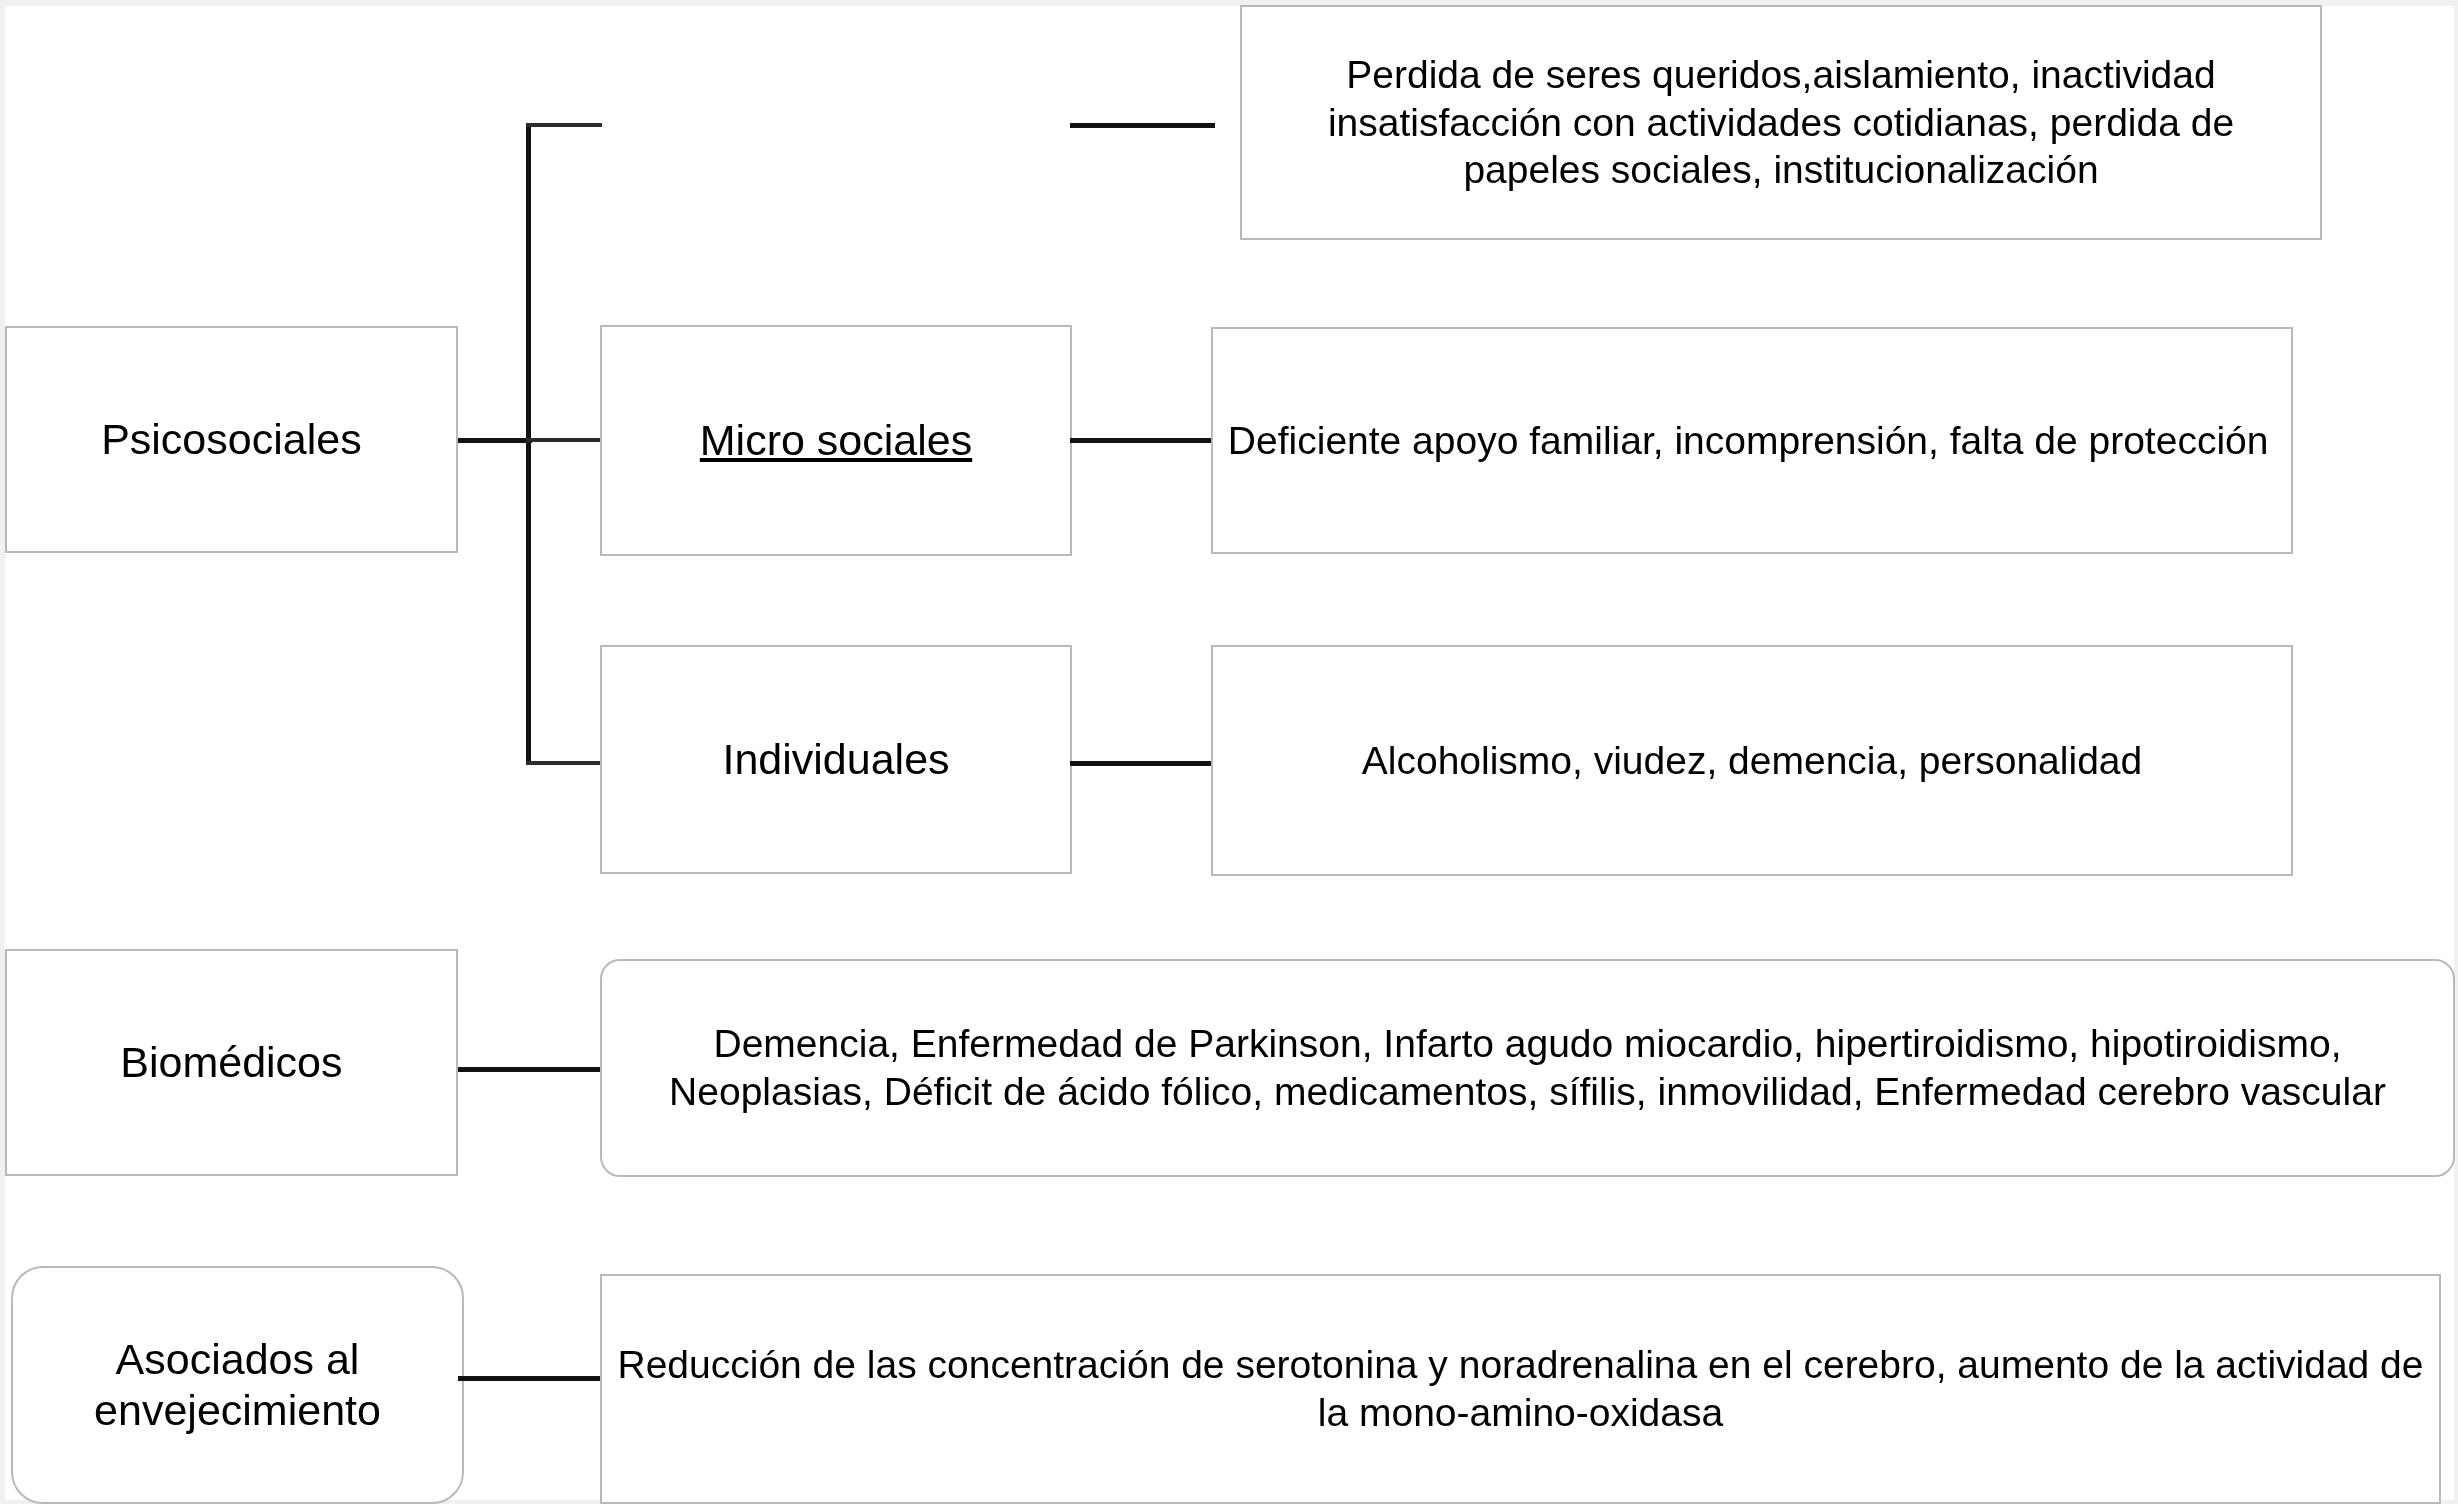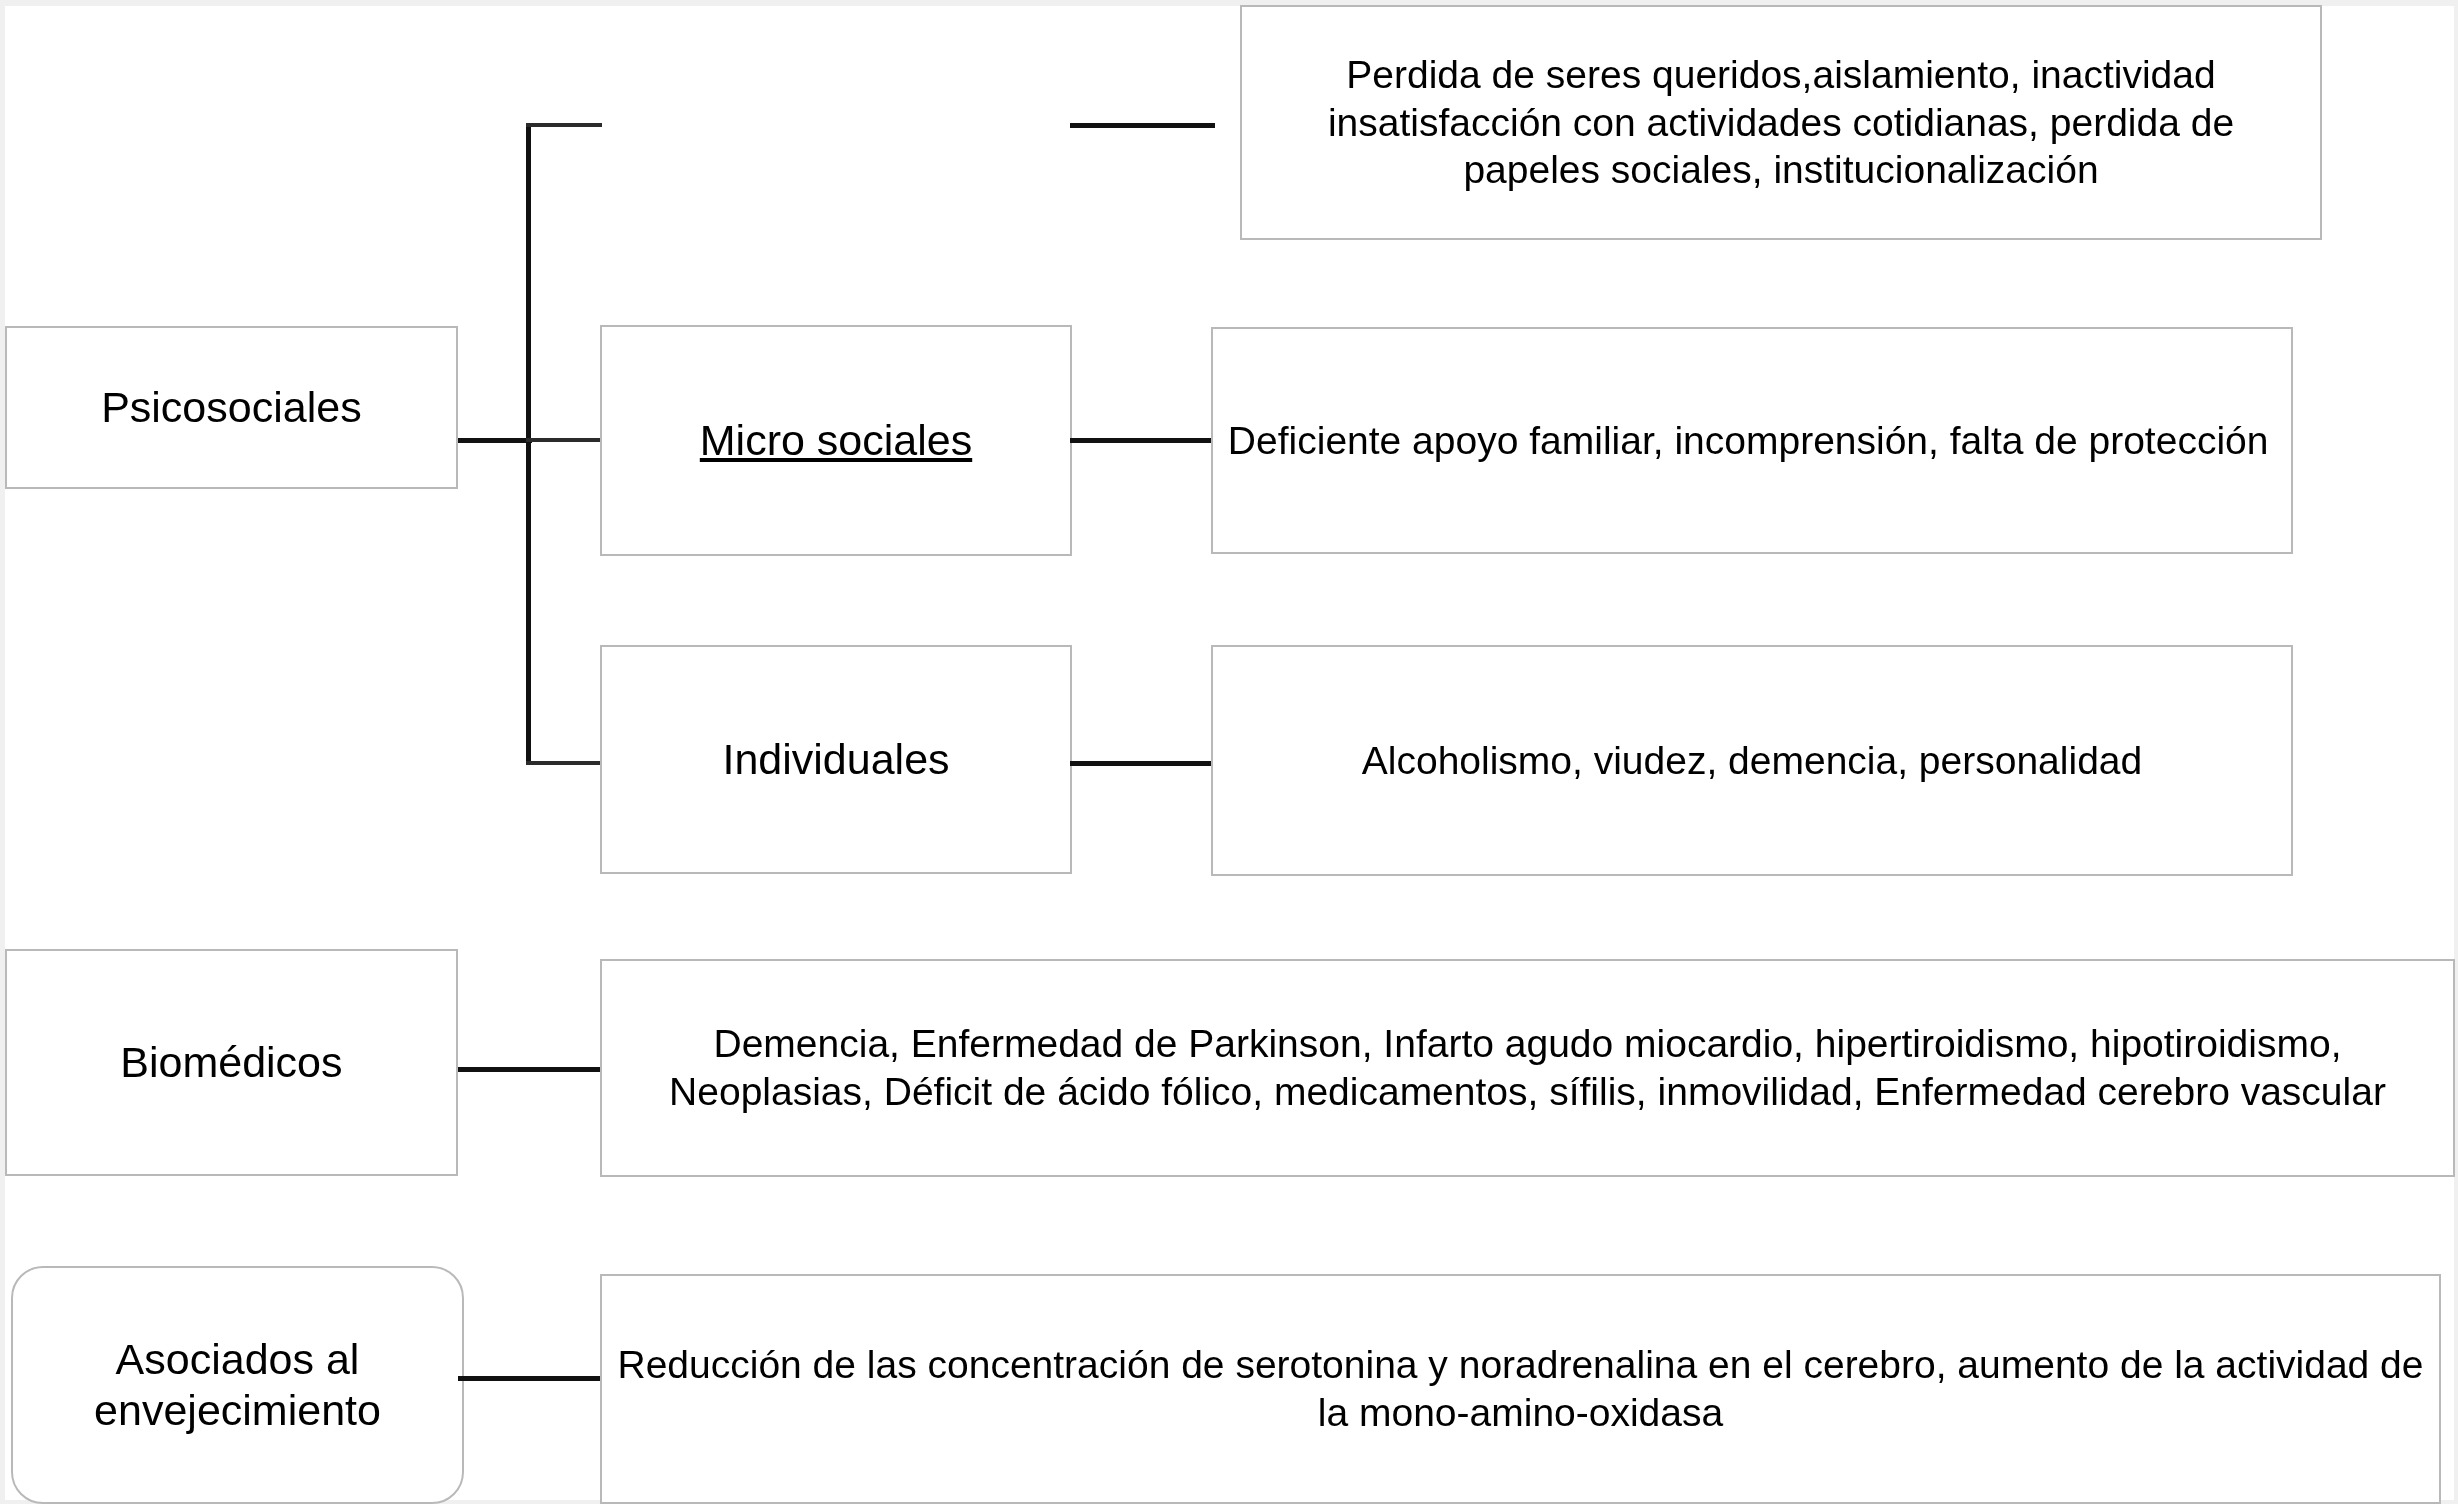--- a/index.html
+++ b/index.html
@@ -77,21 +77,21 @@
 </head>
 <body>
 
 <div id="diagram">
 
   <div class="page-edge top"></div>
   <div class="page-edge left"></div>
   <div class="page-edge right"></div>
   <div class="page-edge bottom"></div>
 
-  <div class="node category" style="left:4.9px; top:326px; width:453px; height:163px;">
+  <div class="node category" style="left:4.9px; top:326px; width:453px; height:227px;">
     <span class="txt">Psicosociales</span>
   </div>
 
   <div class="line h" style="left:458px; top:438px; width:74px;"></div>
 
   <div class="line v" style="left:526px; top:123px; height:641px;"></div>
 
   <div class="line h thin" style="left:526px; top:123px; width:76px;"></div>
 
   <div class="line h thin" style="left:526px; top:438px; width:76px;"></div>
@@ -124,21 +124,21 @@
   <div class="node category" style="left:4.9px; top:949px; width:453px; height:227px;">
     <span class="txt">Biomédicos</span>
   </div>
 
   <div class="node detail" style="left:1211px; top:645px; width:1082px; height:231px;">
     <span class="txt">Alcoholismo, viudez, demencia, personalidad</span>
   </div>
 
   <div class="line h" style="left:458px; top:1067px; width:145px;"></div>
 
-  <div class="node detail" style="left:600px; top:959px; width:1855px; height:218px;">
+  <div class="node detail" style="left:600px; top:959px; width:1855px; height:218px;border-radius:20px;">
     <span class="txt">Demencia, Enfermedad de Parkinson, Infarto agudo miocardio, hipertiroidismo, hipotiroidismo, Neoplasias, Déficit de ácido fólico, medicamentos, sífilis, inmovilidad, Enfermedad cerebro vascular</span>
   </div>
 
   <div class="node category" style="left:11px; top:1266px; width:453px; height:238px;border-radius:32px;">
     <span class="txt">Asociados al envejecimiento</span>
   </div>
 
   <div class="line h" style="left:458px; top:1376px; width:145px;"></div>
 
   <div class="node detail" style="left:600px; top:1274px; width:1841px; height:230px;">

